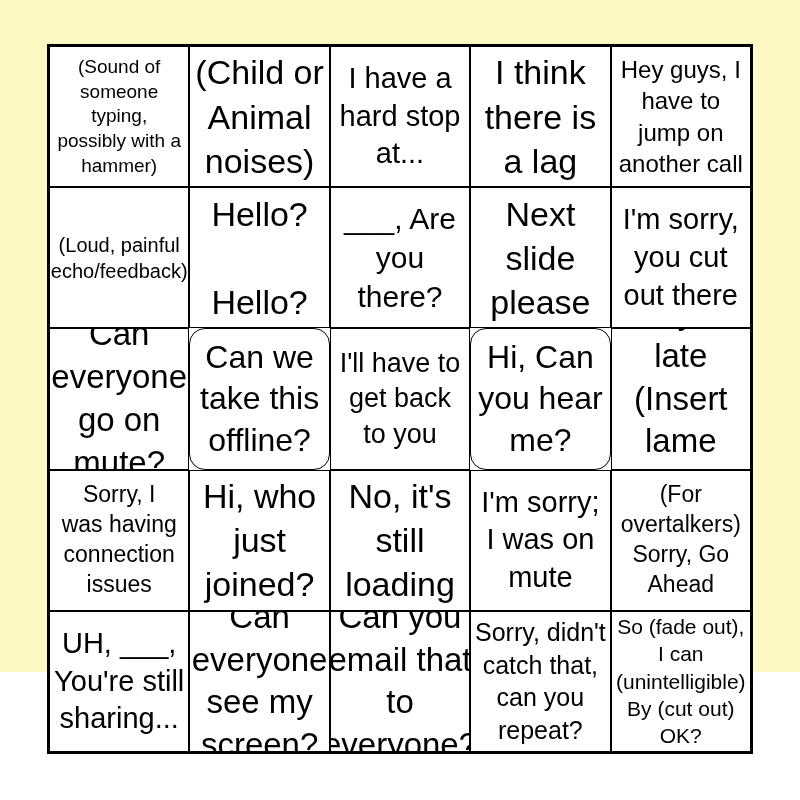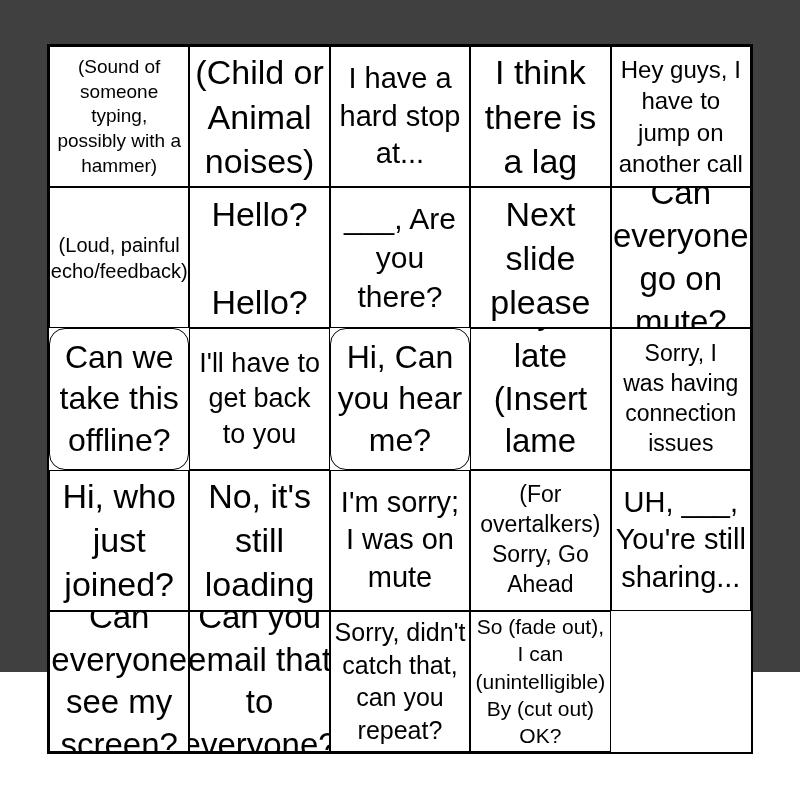--- a/index.html
+++ b/index.html
@@ -7,21 +7,21 @@
     padding: 0;
     background: #ffffff;
     width: 800px;
     height: 800px;
     font-family: "Liberation Sans", sans-serif;
   }
   .page {
     position: relative;
     width: 800px;
     height: 672px;
-    background: #404040;
+    background: #fef9c3;
   }
   .bingo-card {
     position: absolute;
     left: 47px;
     top: 44px;
     width: 706px;
     height: 710px;
     box-sizing: border-box;
     border: 2px solid #000000;
     background: #ffffff;
@@ -104,20 +104,25 @@
     <div class="cell f30">
         <span class="txt">___, Are
 you
 there?</span>
       </div>
     <div class="cell f34">
         <span class="txt">Next
 slide
 please</span>
       </div>
+    <div class="cell f29">
+        <span class="txt">I'm sorry,
+you cut
+out there</span>
+      </div>
 
     <div class="cell f26">
         <span class="txt">Can
 everyone
 go on
 mute?</span>
       </div>
     <div class="cell f32">
         <span class="txt">Can we
 take this

